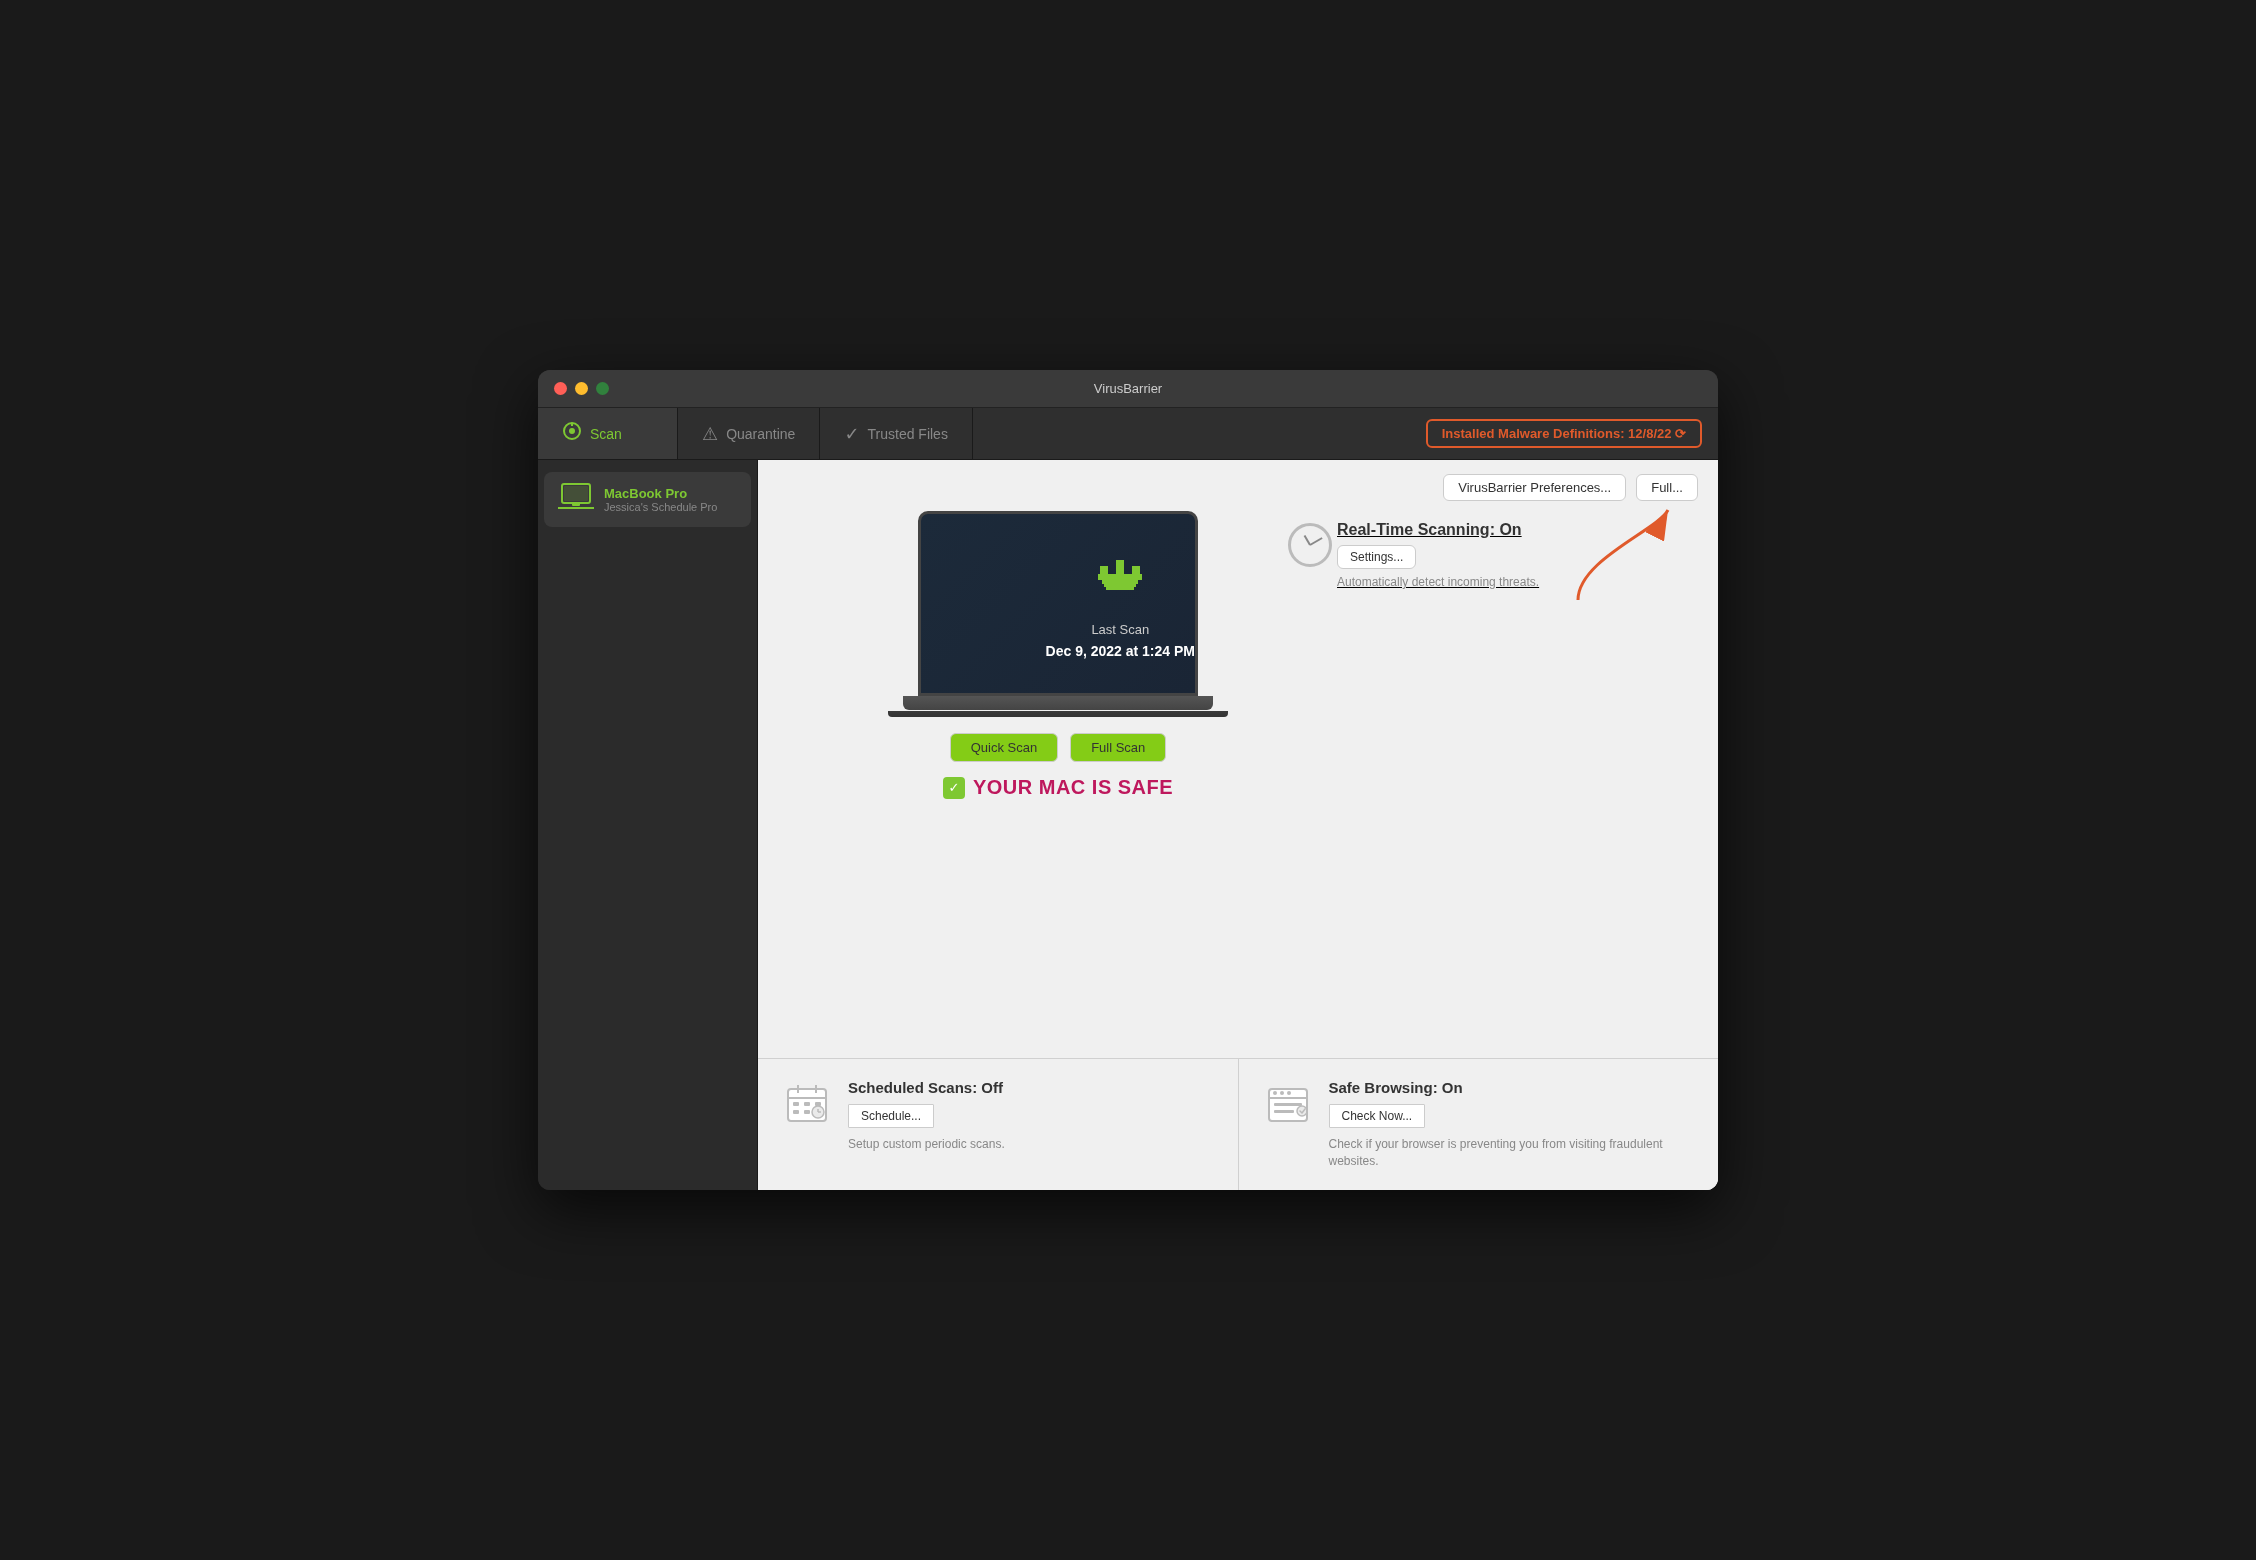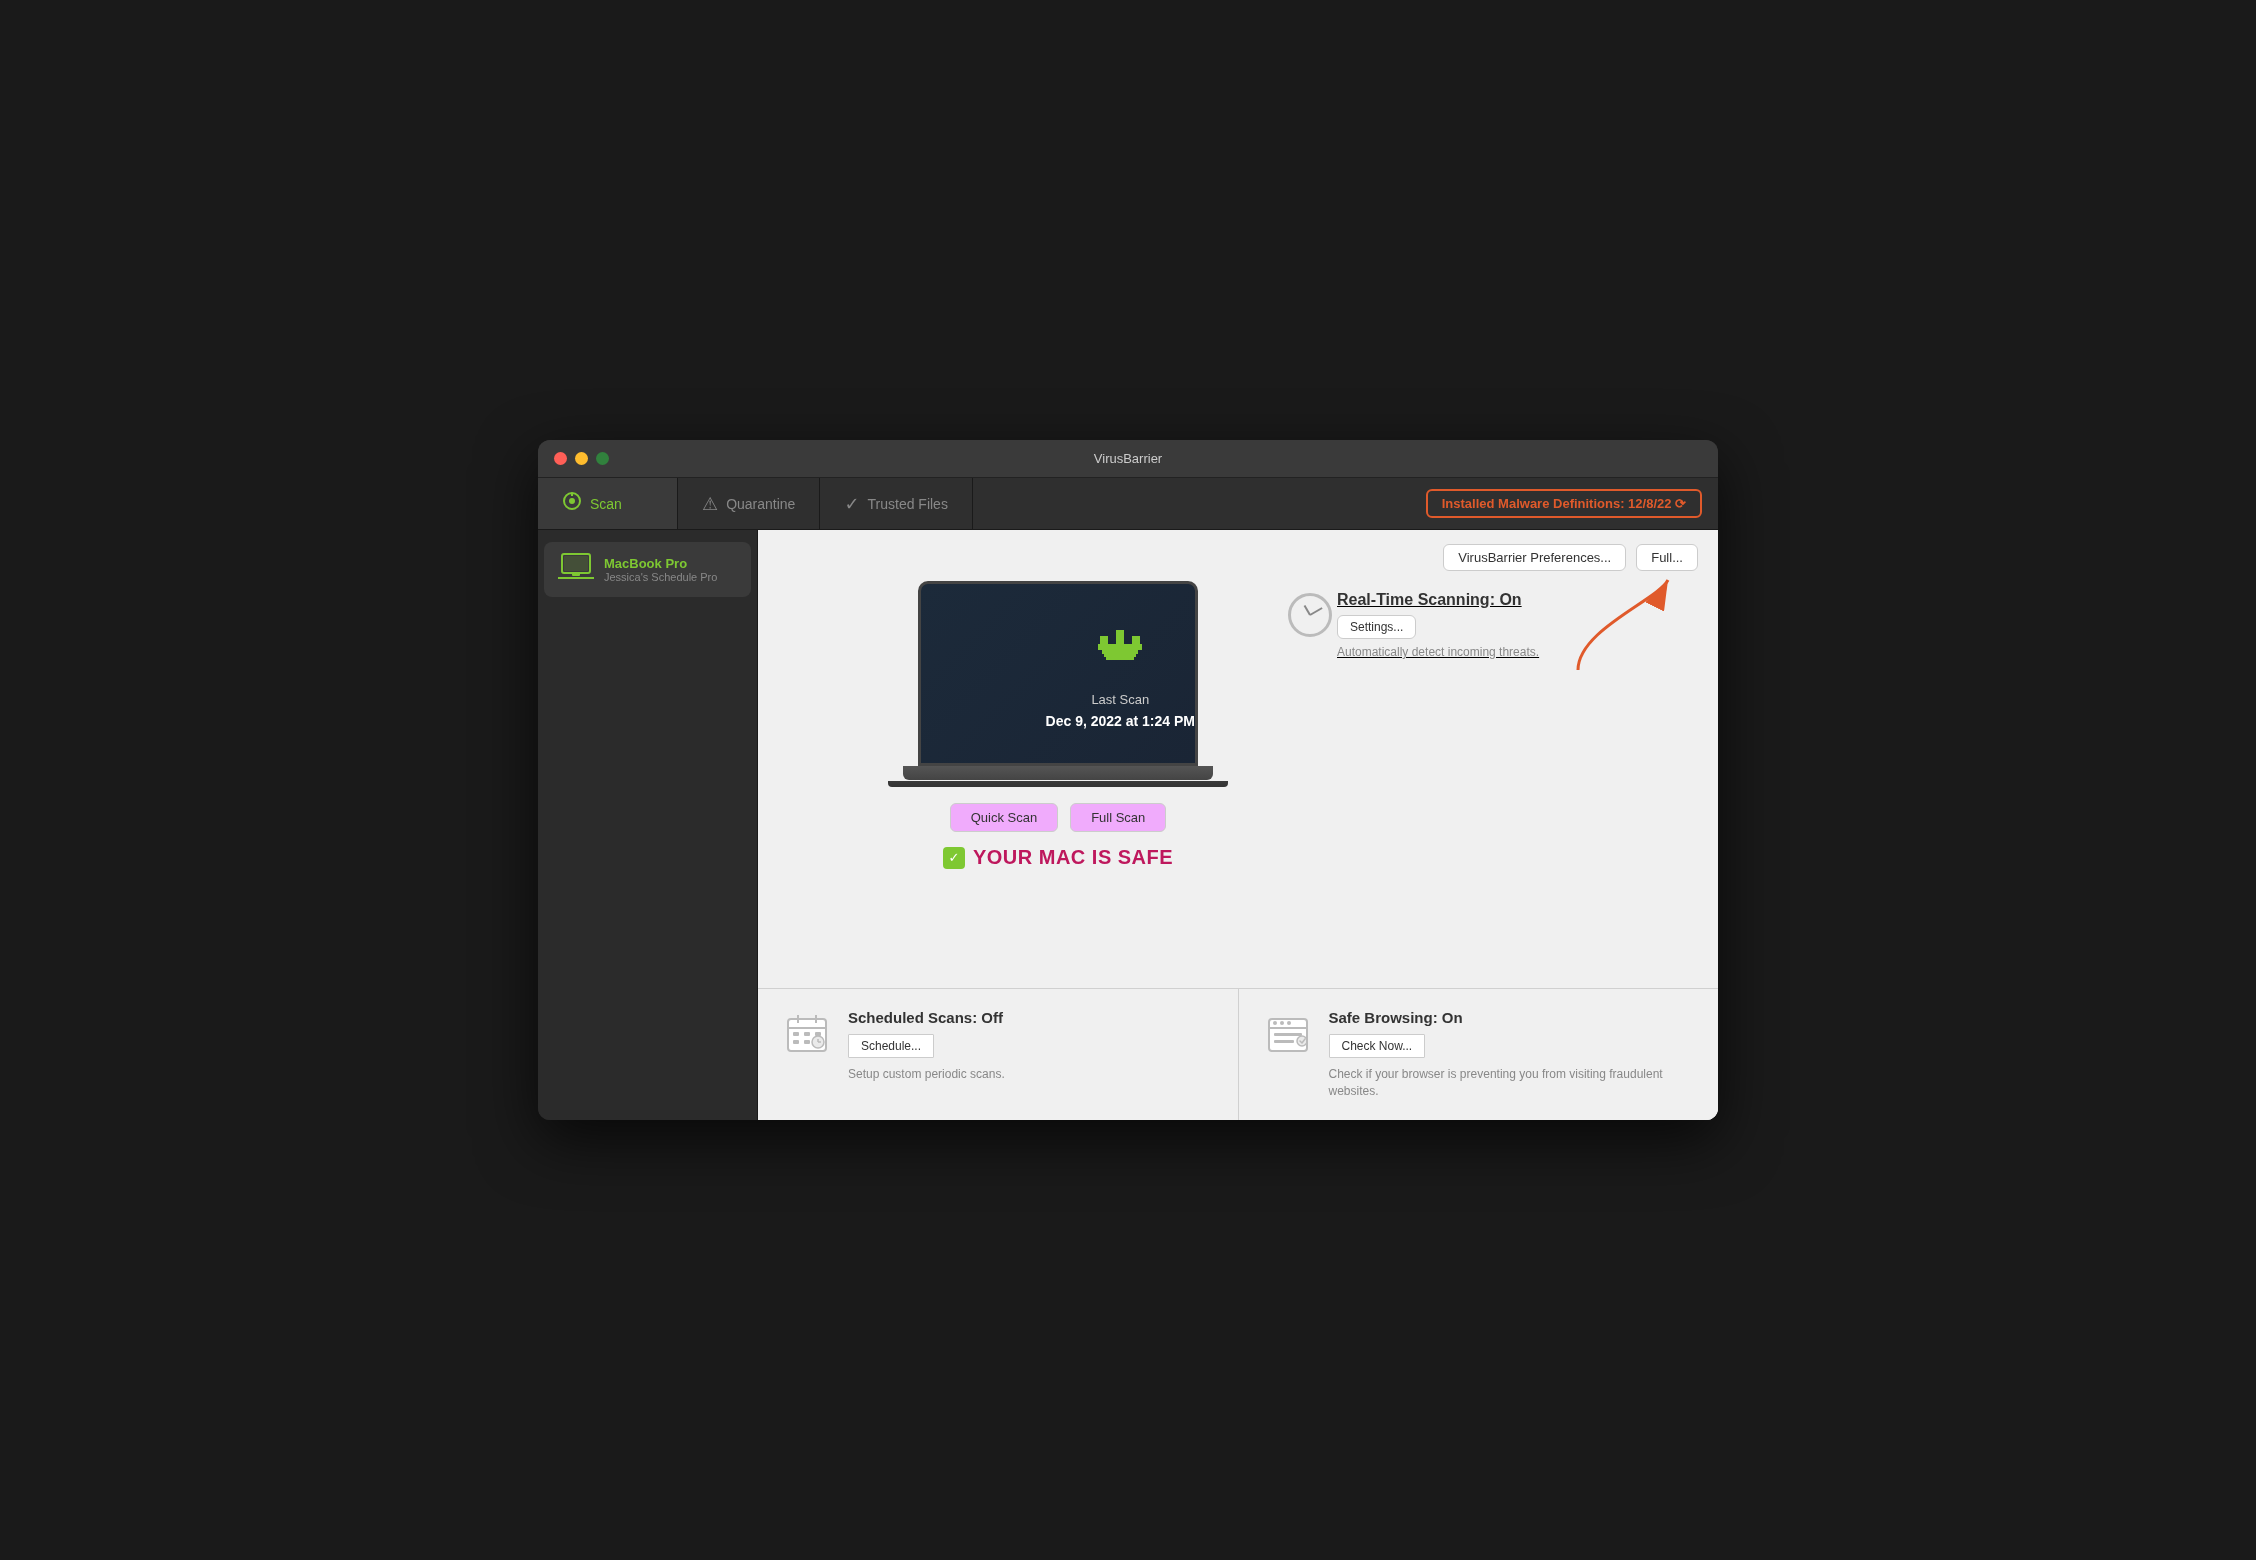--- a/index.html
+++ b/index.html
@@ -6,21 +6,21 @@
     body {
       background: #1a1a1a;
       display: flex;
       justify-content: center;
       align-items: center;
       min-height: 100vh;
       font-family: -apple-system, BlinkMacSystemFont, 'Helvetica Neue', Arial, sans-serif;
     }
     .window {
       width: 1180px;
-      height: 680px;
+      height: 820px;
       background: #2b2b2b;
       border-radius: 12px;
       box-shadow: 0 20px 60px rgba(0,0,0,0.7);
       overflow: hidden;
       display: flex;
       flex-direction: column;
     }
     
     .titlebar {
       height: 38px;
@@ -227,21 +227,21 @@
       color: white;
       font-size: 14px;
       font-weight: 600;
     }
     .scan-buttons {
       display: flex;
       gap: 12px;
       margin-top: 16px;
     }
     .scan-btn {
-      background: #f0abfc;
+      background: #84cc16;
       border: 1px solid #ccc;
       border-radius: 6px;
       padding: 6px 20px;
       font-size: 13px;
       cursor: pointer;
       color: #333;
     }
     .safe-badge {
       display: flex;
       align-items: center;

